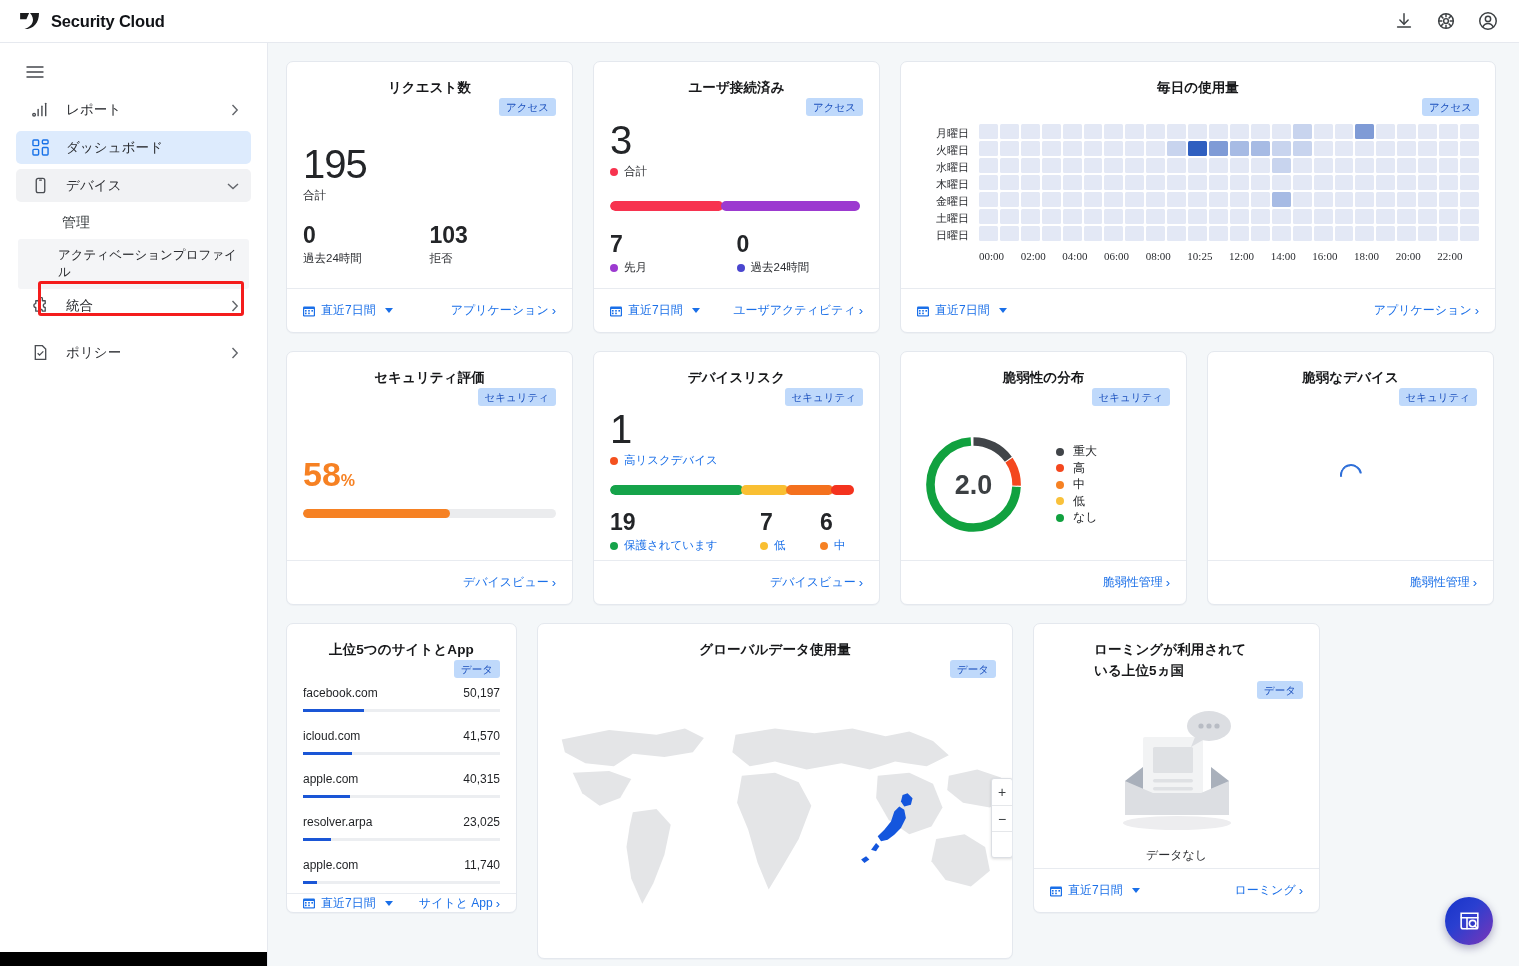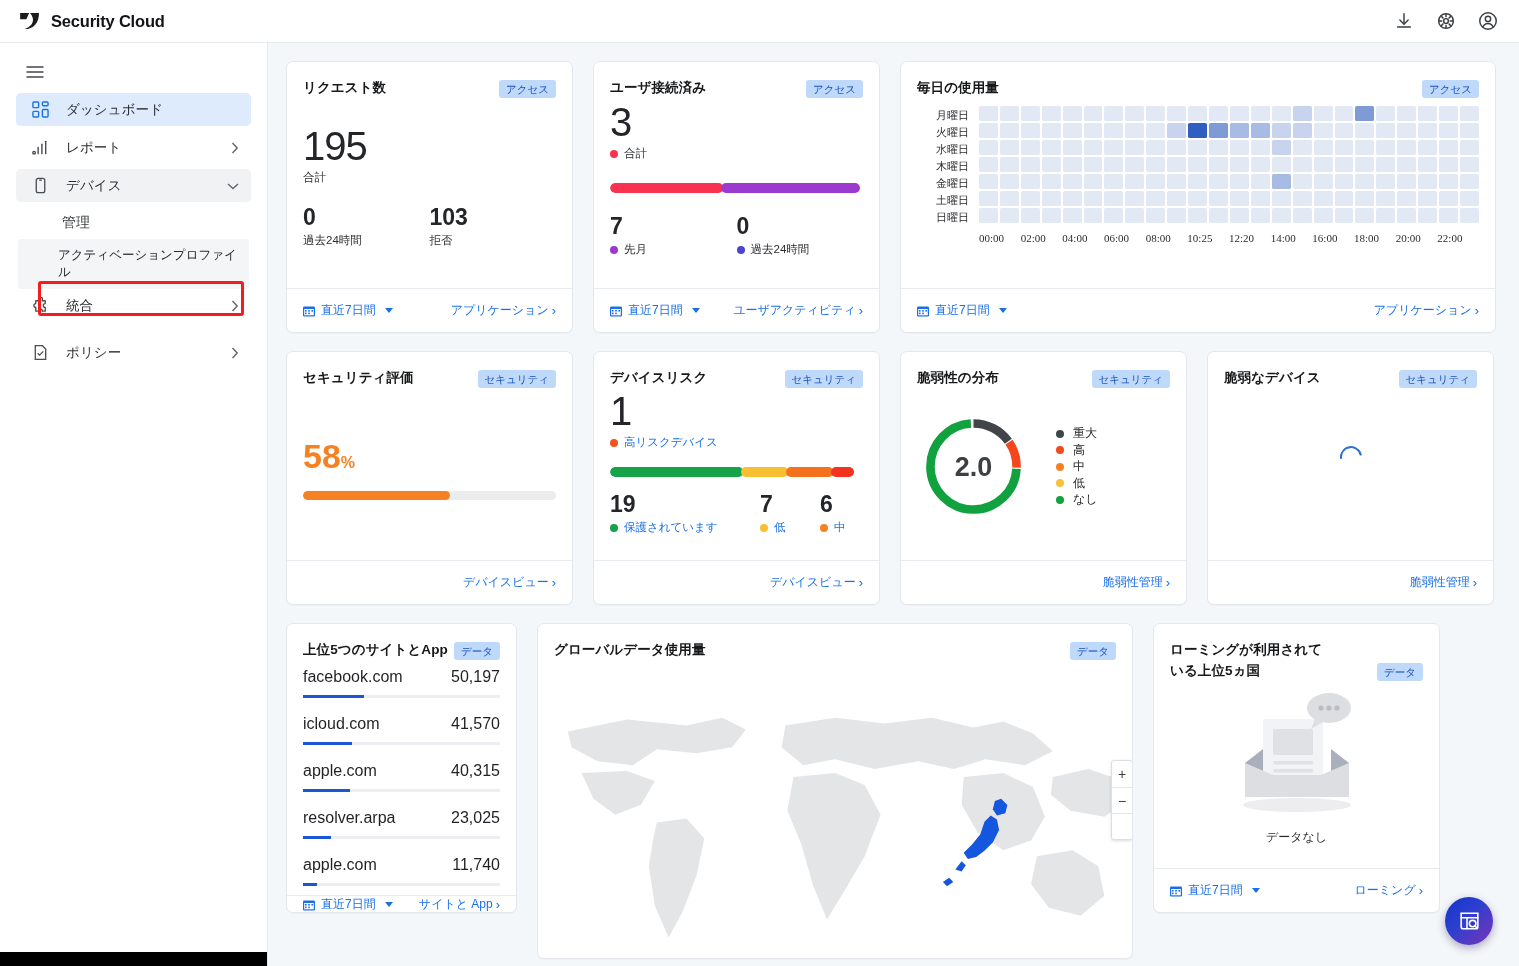--- a/index.html
+++ b/index.html
@@ -80,21 +80,21 @@
     padding: 18px 16px 0 18px;
     position: relative;
   }
   .grid { display: flex; flex-wrap: wrap; gap: 18px 20px; align-content: flex-start; }
 
   .card {
     background: #fff; border: 1px solid #e4e8ee; border-radius: 7px;
     display: flex; flex-direction: column; position: relative;
     box-shadow: 0 1px 1px rgba(20,30,50,.03);
   }
-  .card-head { display: flex; align-items: flex-end; padding: 15px 16px 0 16px; }
+  .card-head { display: flex; align-items: center; padding: 15px 16px 0 16px; flex-direction: column; }
   .card-title { font-size: 13.5px; font-weight: 700; color: #17181a; line-height: 21px; max-width: 165px; letter-spacing: .1px; }
   .badge {
     margin-left: auto; font-size: 10.5px; color: #1a4fbd;
     background: #bfd9fb; border-radius: 3px; padding: 3px 7px; white-space: nowrap;
     line-height: 12px; flex: 0 0 auto;
   }
   .card-body { flex: 1; padding: 0 16px; position: relative; }
   .card-foot {
     border-top: 1px solid #e8ebf0; height: 44px;
     display: flex; align-items: center; padding: 0 16px;
@@ -140,21 +140,21 @@
 
   
   .spinner {
     width: 22px; height: 22px; border-radius: 50%;
     border: 2.5px solid transparent; border-top-color: #2f6fd8; border-left-color: #2f6fd8;
     margin: 58px auto 0 auto; transform: rotate(35deg);
   }
 
   
   .site-row { padding-top: 8px; }
-  .site-line { display: flex; font-size: 16px; color: #1f2124; }
+  .site-line { display: flex; font-size: 12px; color: #1f2124; }
   .site-val { margin-left: auto; }
   .site-bar { height: 3px; background: #eceef1; margin-top: 9px; margin-bottom: 9px; }
   .site-bar > i { display: block; height: 100%; background: #1a56d6; }
 
   
   .map-wrap { position: absolute; left: 0; right: 0; top: 22px; bottom: -40px; overflow: hidden; }
   .map-wrap svg { position: absolute; left: 0; top: 0; width: 100%; }
   .map-zoom {
     position: absolute; right: -1px; top: 100px; width: 22px;
     background: #fff; border: 1px solid #dcdfe4; border-radius: 3px;
@@ -213,49 +213,49 @@
 
     <div class="sidebar">
       <div class="hamburger">
         <svg width="18" height="14" viewBox="0 0 18 14" stroke="currentColor" stroke-width="1.4" stroke-linecap="round">
           <path d="M1 2 H17 M1 7 H17 M1 12 H17"></path>
         </svg>
       </div>
 
       <div class="nav">
 
-        <div class="nav-item active">
-          <span class="ic">
-            <svg width="17" height="17" viewBox="0 0 18 18" fill="none" stroke="currentColor" stroke-width="1.5">
-              <rect x="1" y="1" width="6" height="6" rx="1"></rect>
-                <rect x="11" y="1" width="6" height="4" rx="1"></rect>
-              <rect x="1" y="11" width="6" height="6" rx="1"></rect>
-                <rect x="11" y="9" width="6" height="8" rx="1"></rect>
-            </svg>
-          </span>
-          <span class="lbl">ダッシュボード</span>
-        </div>
-
         <div class="nav-item">
           <span class="ic">
             <svg width="17" height="17" viewBox="0 0 18 18" fill="none" stroke="currentColor" stroke-width="1.5" stroke-linecap="round">
               <circle cx="2.2" cy="14.5" r="1.4"></circle>
                 <path d="M6.5 15.5 V9"></path>
                 <path d="M10.5 15.5 V5.5"></path>
                 <path d="M14.5 15.5 V2.5"></path>
             </svg>
           </span>
           <span class="lbl">レポート</span>
           <span class="chev">
             <svg width="8" height="12" viewBox="0 0 8 12" fill="none" stroke="currentColor" stroke-width="1.4">
                 <path d="M1.5 1 L6.2 6 L1.5 11"></path>
               </svg>
           </span>
         </div>
 
+        <div class="nav-item active">
+          <span class="ic">
+            <svg width="17" height="17" viewBox="0 0 18 18" fill="none" stroke="currentColor" stroke-width="1.5">
+              <rect x="1" y="1" width="6" height="6" rx="1"></rect>
+                <rect x="11" y="1" width="6" height="4" rx="1"></rect>
+              <rect x="1" y="11" width="6" height="6" rx="1"></rect>
+                <rect x="11" y="9" width="6" height="8" rx="1"></rect>
+            </svg>
+          </span>
+          <span class="lbl">ダッシュボード</span>
+        </div>
+
         <div class="nav-item expanded">
           <span class="ic">
             <svg width="17" height="17" viewBox="0 0 18 18" fill="none" stroke="currentColor" stroke-width="1.4">
               <rect x="4.5" y="1.5" width="9" height="15" rx="2"></rect>
                 <path d="M7.6 3.3 H10.4"></path>
             </svg>
           </span>
           <span class="lbl">デバイス</span>
           <span class="chev">
             <svg width="12" height="8" viewBox="0 0 12 8" fill="none" stroke="currentColor" stroke-width="1.4">
@@ -589,21 +589,21 @@
                   <i style="background: rgb(227, 232, 245);"></i>
                 </div>
             </div>
             <div class="heat-axis" id="heat-axis">
                 <span>00:00</span>
                 <span>02:00</span>
                 <span>04:00</span>
                 <span>06:00</span>
                 <span>08:00</span>
                 <span>10:25</span>
-                <span>12:20</span>
+                <span>12:00</span>
                 <span>14:00</span>
                 <span>16:00</span>
                 <span>18:00</span>
                 <span>20:00</span>
                 <span>22:00</span>
               </div>
           </div>
           <div class="card-foot">
             <div class="foot-left">
               <span class="cal">
@@ -828,21 +828,21 @@
               <span>直近7日間</span>
               <span class="caret"></span>
             </div>
             <div class="foot-right">
               <span>サイトと App</span>
               <span class="arw">›</span>
             </div>
           </div>
         </div>
 
-        <div class="card" style="width:596px;height:336px;overflow:hidden">
+        <div class="card" style="width:476px;height:336px;overflow:hidden">
           <div class="card-head">
             <div class="card-title" style="max-width:420px">グローバルデータ使用量</div>
             <div class="badge">データ</div>
           </div>
           <div class="card-body" style="padding:0;overflow:hidden">
             <div class="map-wrap">
               <svg viewBox="0 0 600 300" preserveAspectRatio="xMidYMid slice">
                 <g fill="#e4e5e7">
                   <path d="M30 50 L90 38 L150 44 L186 36 L210 48 L196 66 L160 72 L120 68 L96 84 L60 80 L34 66 Z"></path>
                   <path d="M44 92 L90 90 L118 100 L104 124 L78 134 L56 118 Z"></path>

